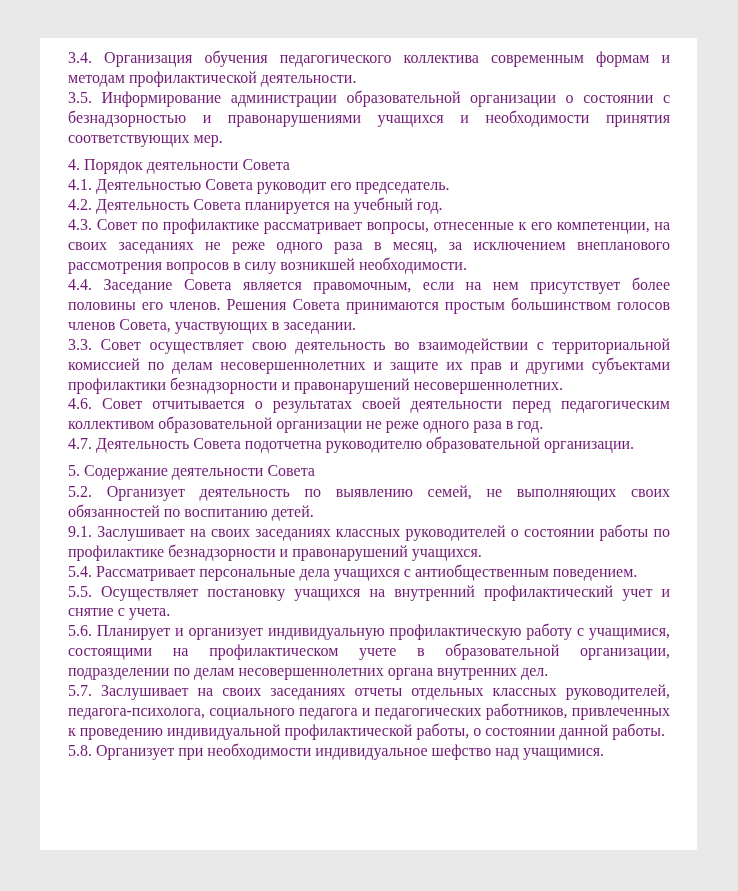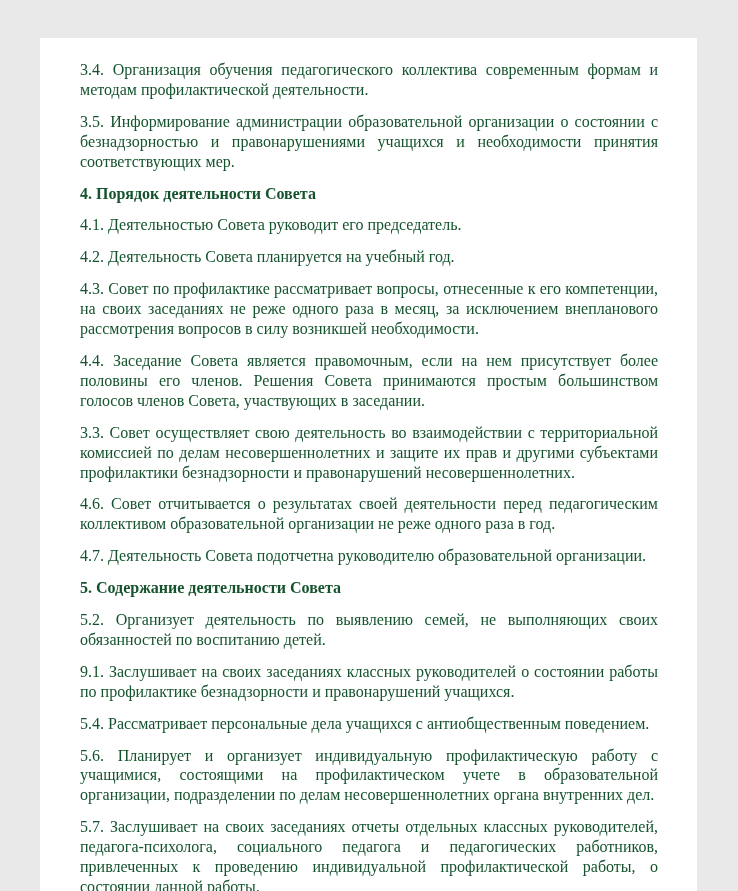--- a/index.html
+++ b/index.html
@@ -18,30 +18,30 @@
     position: absolute;
     left: 40px;
     top: 38px;
     width: 657px;
     min-height: 812px;
     background: #ffffff;
     box-sizing: border-box;
     padding: 10px 27px 6px 28px;
   }
   .para {
-    margin: 12px;
+    margin: 0;
     font-size: 16px;
     line-height: 19.9px;
-    color: #14532d;
+    color: #701a75;
     text-align: justify;
     hyphens: auto;
     -webkit-hyphens: auto;
   }
   .heading {
-    font-weight: bold;
+    font-weight: normal;
     margin-top: 7px;
     margin-bottom: 1px;
     text-align: left;
   }
 </style>
 </head>
 <body>
 
 <div class="sheet">
   <p class="para">3.4. Организация обучения педагогического коллектива современным формам и методам профилактической деятельности.</p>
@@ -51,16 +51,17 @@
   <p class="para">4.2. Деятельность Совета планируется на учебный год.</p>
   <p class="para">4.3. Совет по профилактике рассматривает вопросы, отнесенные к его компетенции, на своих заседаниях не реже одного раза в месяц, за исключением внепланового рассмотрения вопросов в силу возникшей необходимости.</p>
   <p class="para">4.4. Заседание Совета является правомочным, если на нем присутствует более половины его членов. Решения Совета принимаются простым большинством голосов членов Совета, участвующих в заседании.</p>
   <p class="para">3.3. Совет осуществляет свою деятельность во взаимодействии с территориальной комиссией по делам несовершеннолетних и защите их прав и другими субъектами профилактики безнадзорности и правонарушений несовершеннолетних.</p>
   <p class="para">4.6. Совет отчитывается о результатах своей деятельности перед педагогическим коллективом образовательной организации не реже одного раза в год.</p>
   <p class="para">4.7. Деятельность Совета подотчетна руководителю образовательной организации.</p>
   <p class="para heading">5. Содержание деятельности Совета</p>
   <p class="para">5.2. Организует деятельность по выявлению семей, не выполняющих своих обязанностей по воспитанию детей.</p>
   <p class="para">9.1. Заслушивает на своих заседаниях классных руководителей о состоянии работы по профилактике безнадзорности и правонарушений учащихся.</p>
   <p class="para">5.4. Рассматривает персональные дела учащихся с антиобщественным поведением.</p>
+  <p class="para">5.5. Осуществляет постановку учащихся на внутренний профилактический учет и снятие с учета.</p>
   <p class="para">5.6. Планирует и организует индивидуальную профилактическую работу с учащимися, состоящими на профилактическом учете в образовательной организации, подразделении по делам несовершеннолетних органа внутренних дел.</p>
   <p class="para">5.7. Заслушивает на своих заседаниях отчеты отдельных классных руководителей, педагога-психолога, социального педагога и педагогических работников, привлеченных к проведению индивидуальной профилактической работы, о состоянии данной работы.</p>
   <p class="para">5.8. Организует при необходимости индивидуальное шефство над учащимися.</p>
 </div>
 
 </body></html>

